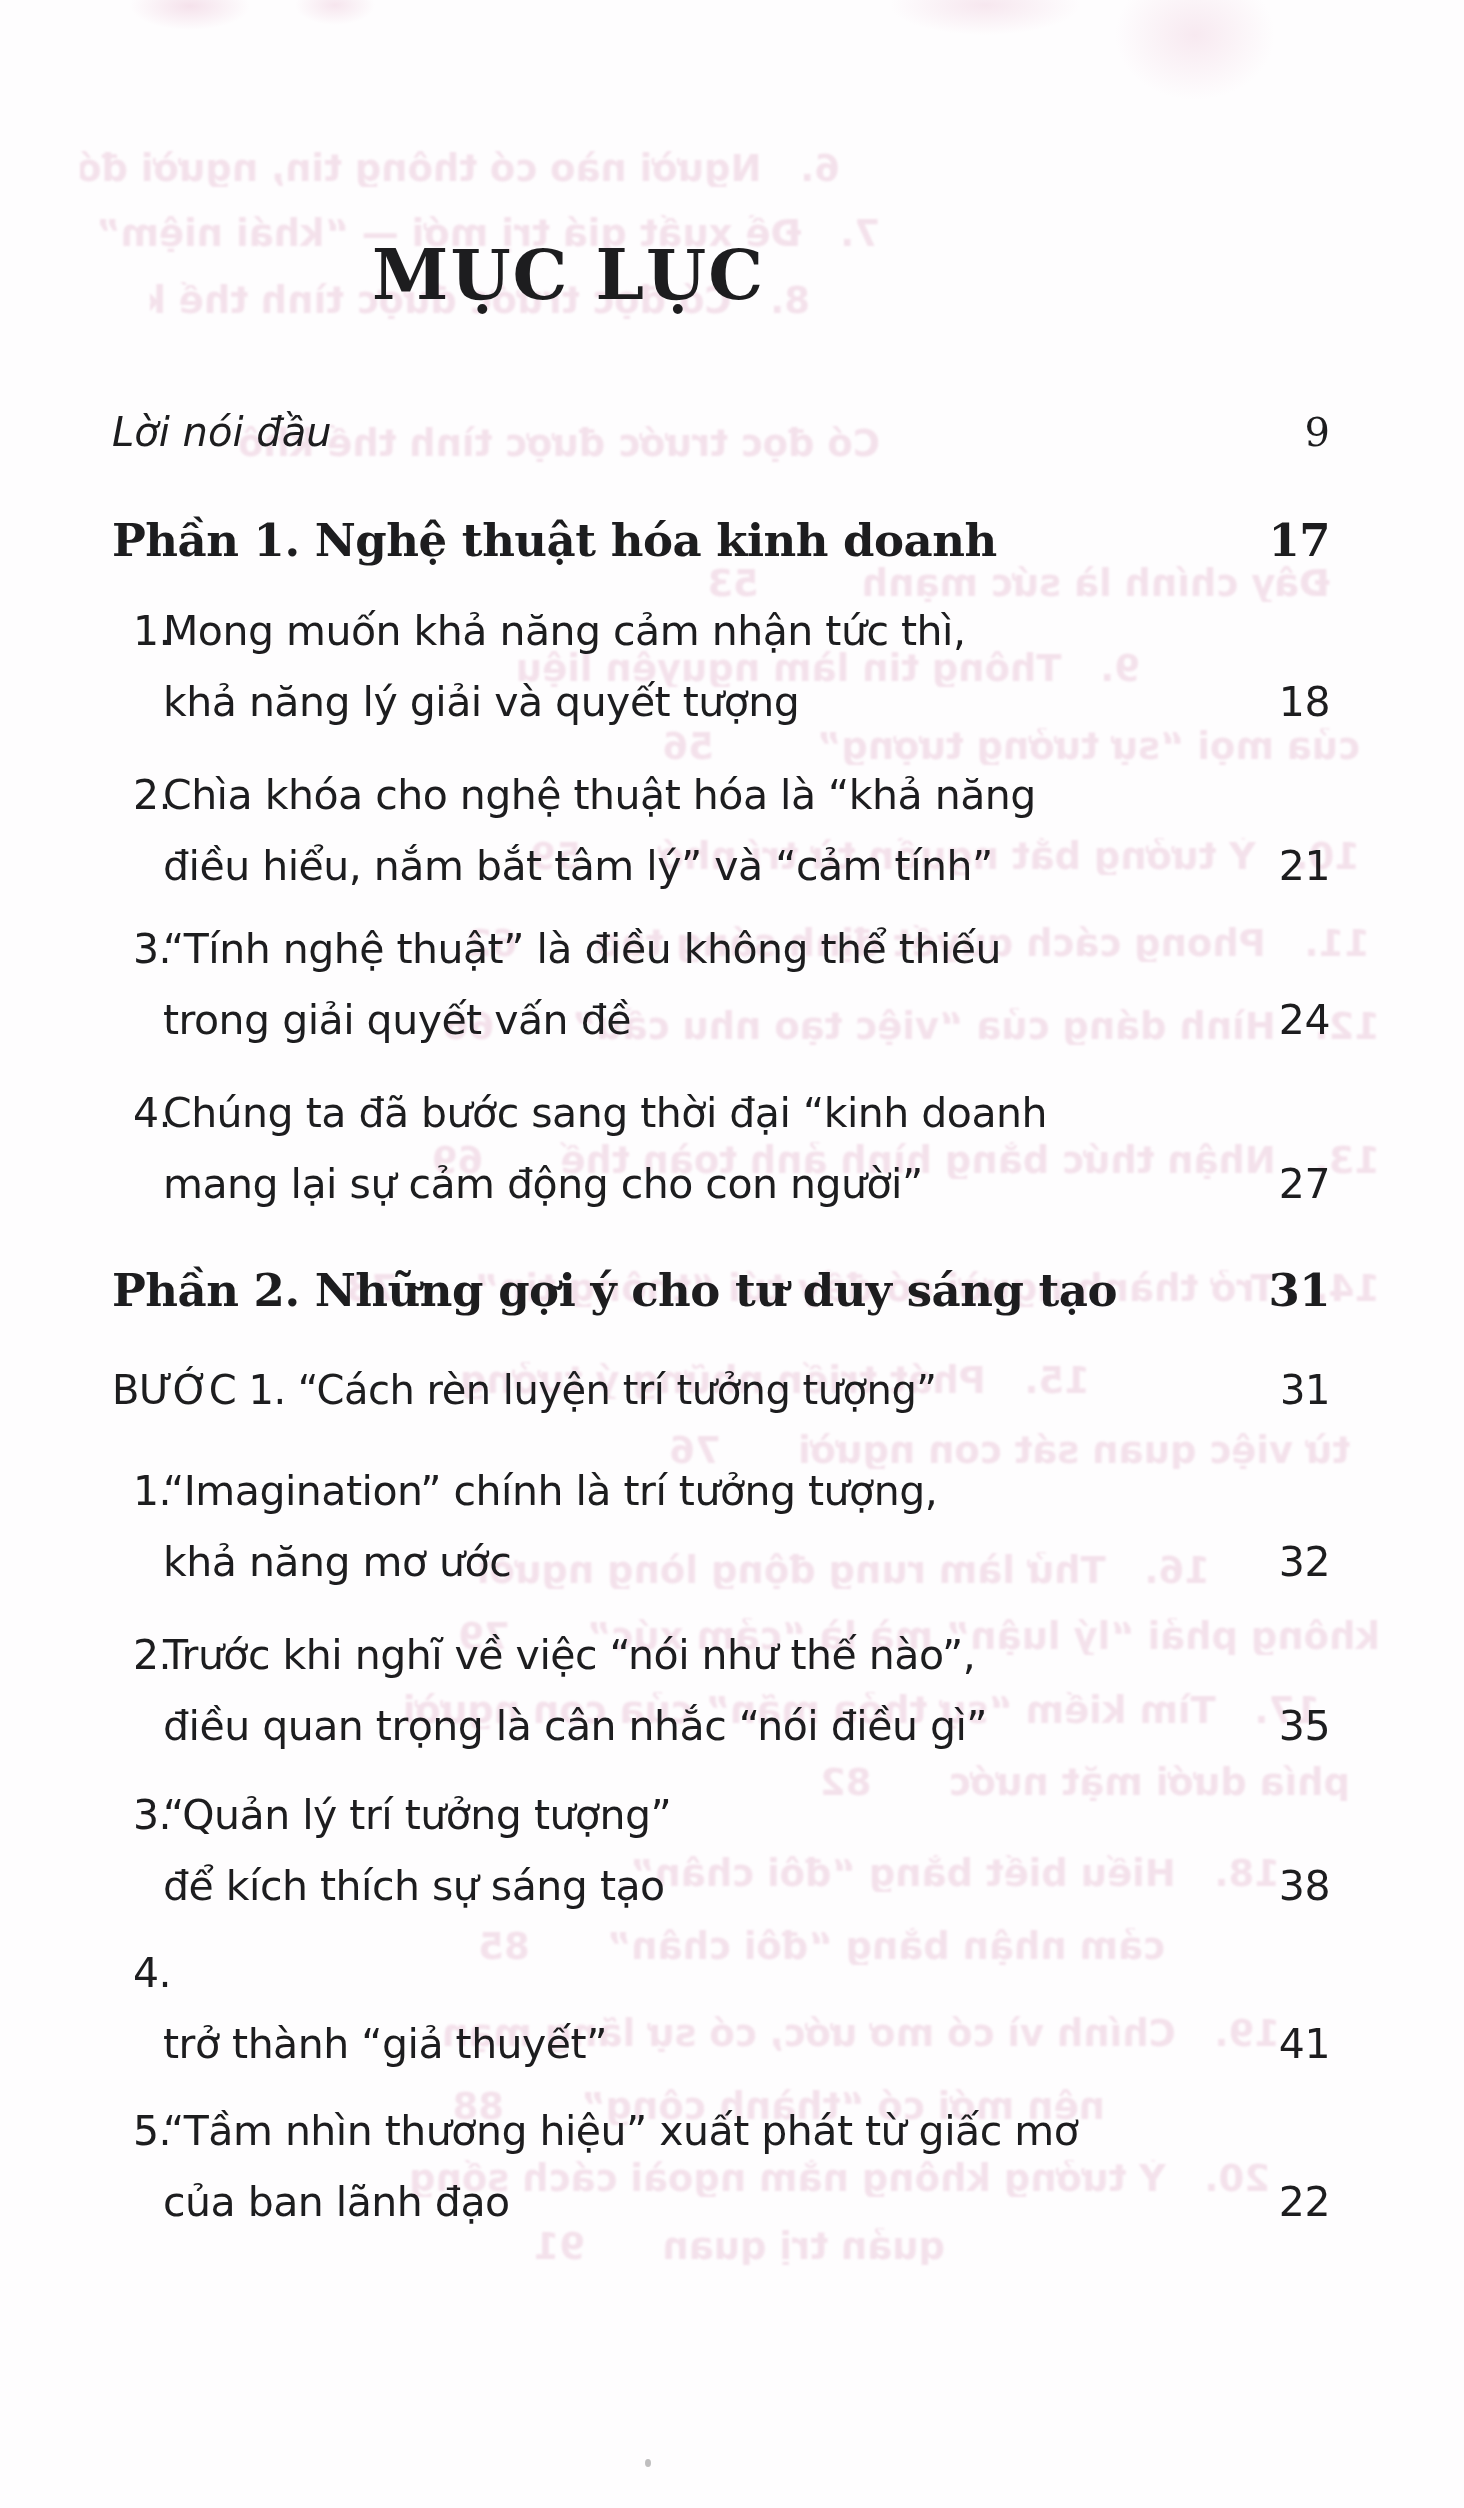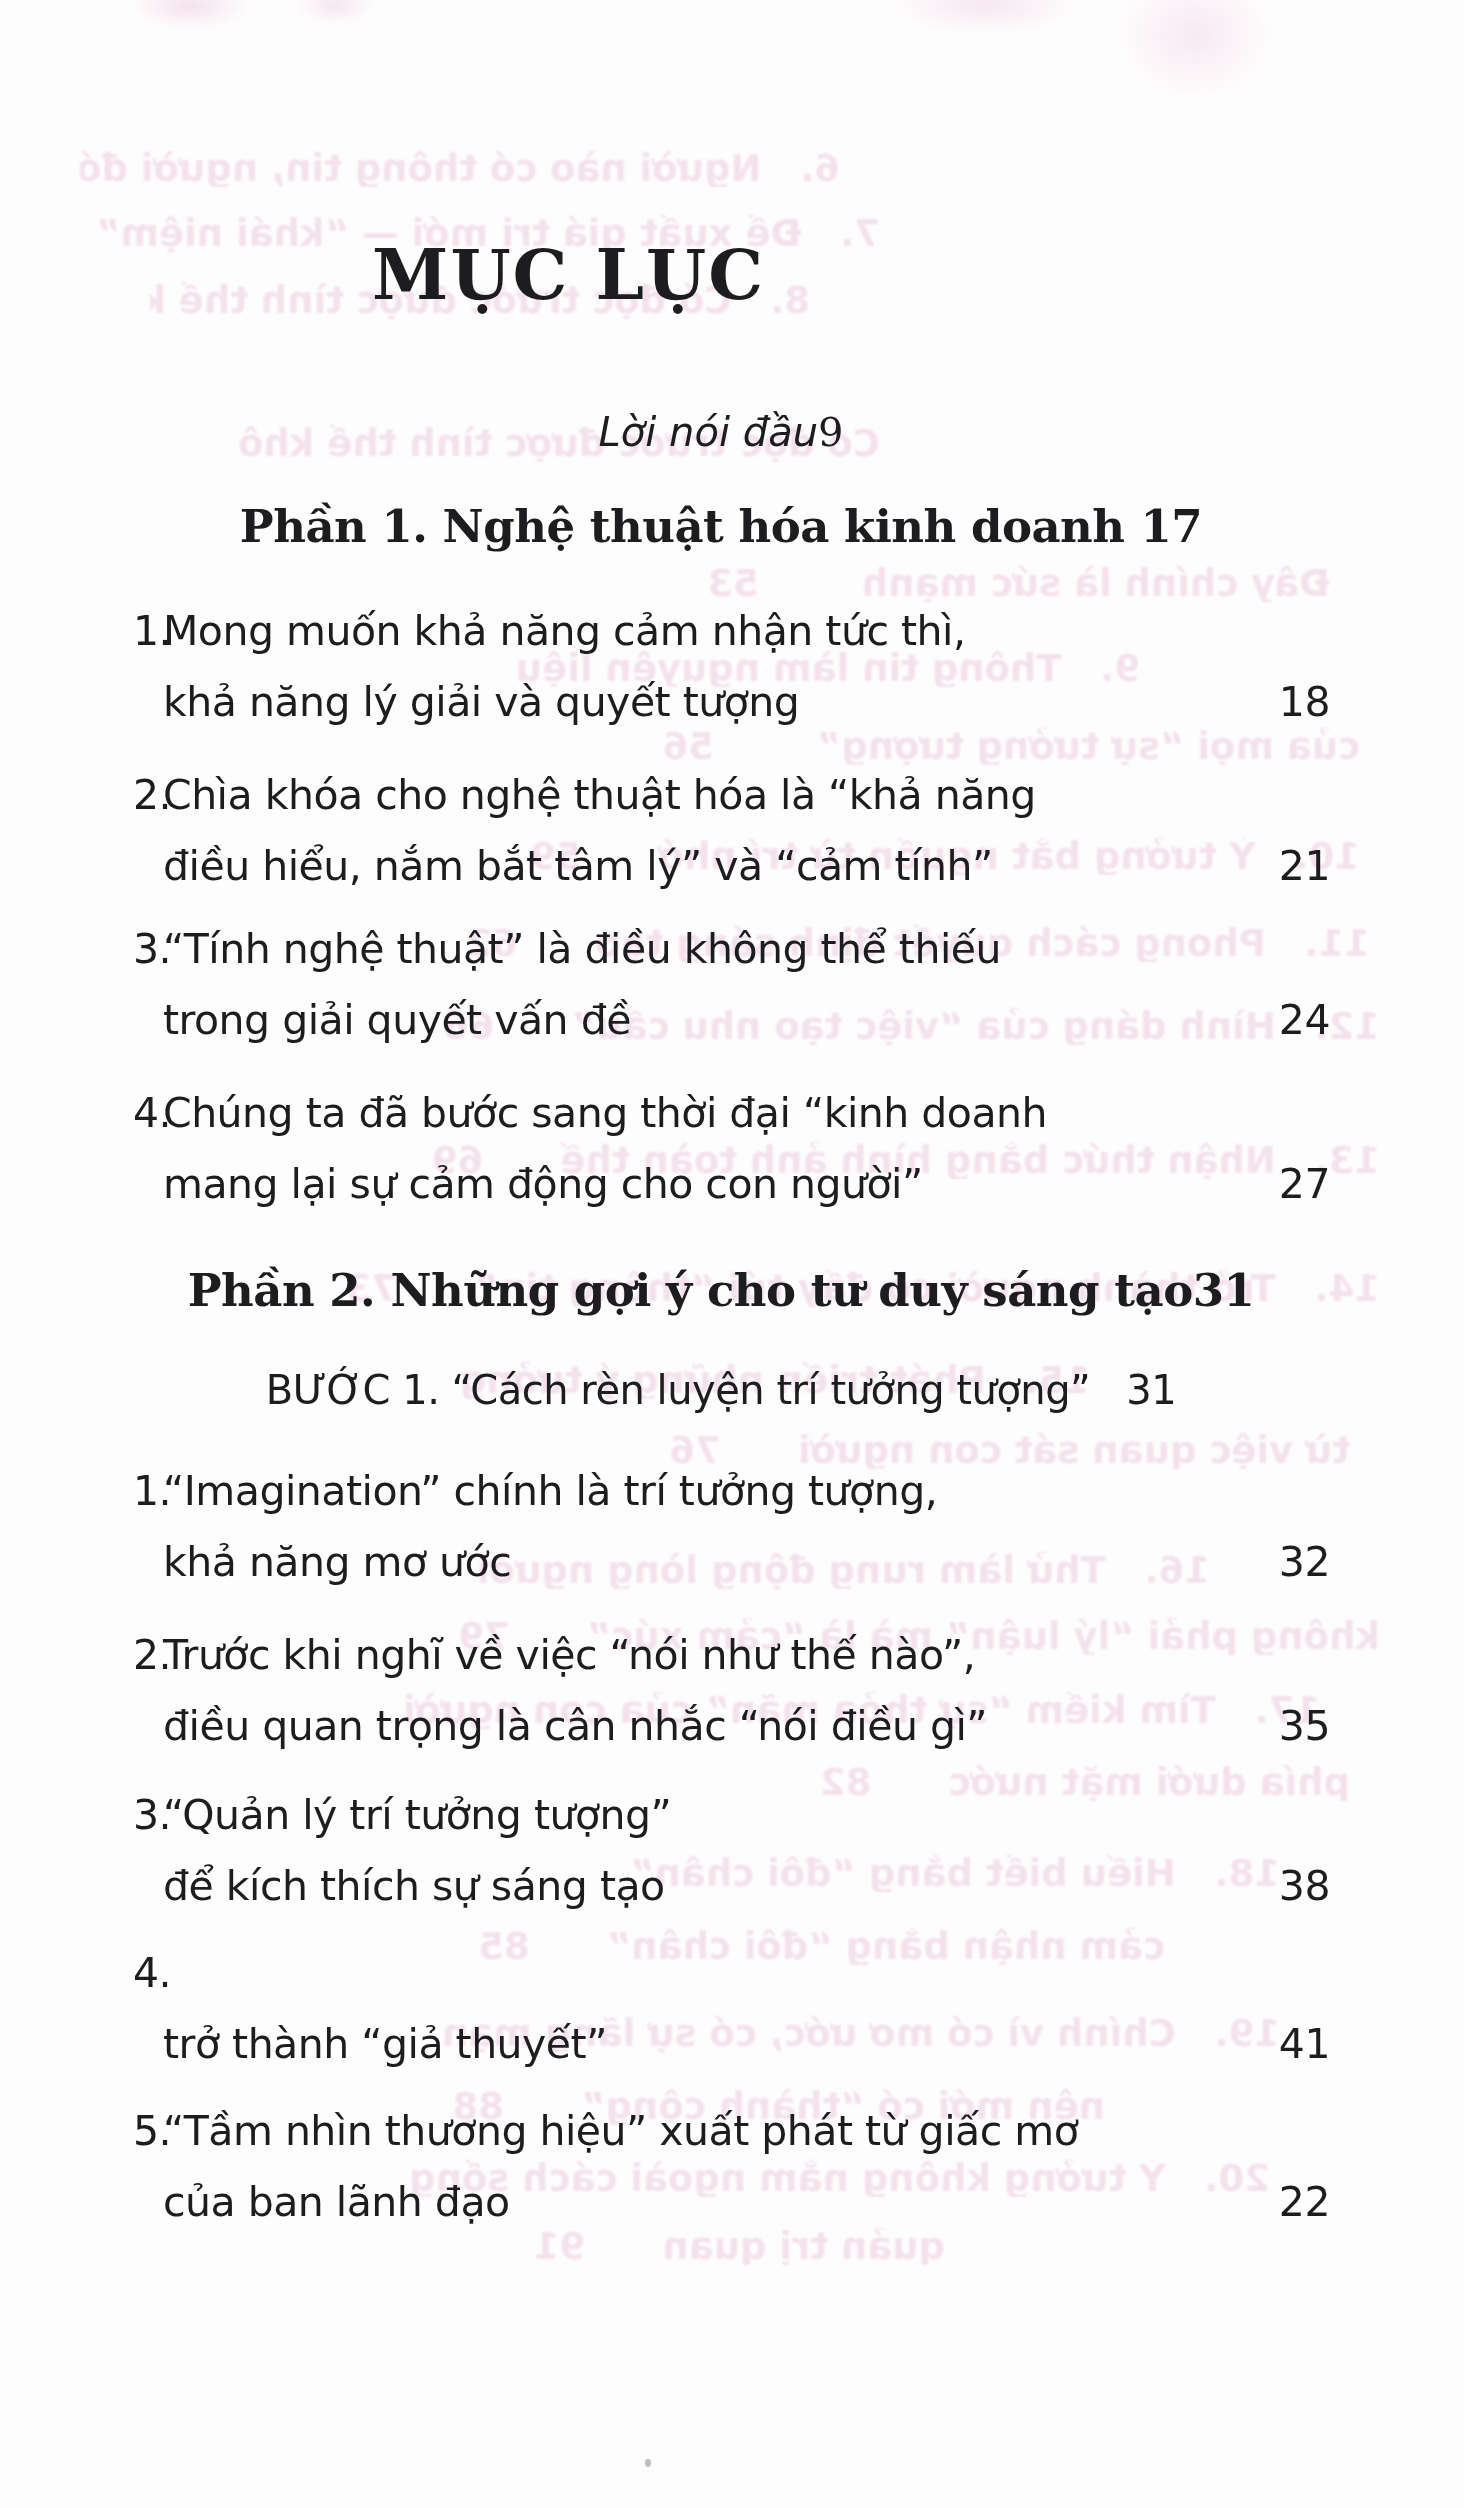--- a/index.html
+++ b/index.html
@@ -20,28 +20,28 @@
     color:#dfa8c4;opacity:.32;filter:blur(1.1px);
     font-weight:700;font-size:37px;line-height:1;
     white-space:pre;overflow:hidden;pointer-events:none;
   }
   
   .title{
     position:absolute;left:372px;top:234px;
     font-family:"DejaVu Serif",serif;font-weight:700;
     font-size:69px;letter-spacing:2px;line-height:1.2;
   }
-  .row{position:absolute;left:112px;width:1218px;display:flex;justify-content:center;align-items:flex-end;}
+  .row{position:absolute;left:112px;width:1218px;display:flex;justify-content:space-between;align-items:flex-end;}
   .preface-row{top:408px;}
   .preface-label{font-style:italic;font-size:40px;line-height:1.2;}
   .preface-page{font-family:"DejaVu Serif",serif;font-size:40px;line-height:1.2;}
   .part-row .part-heading,.part-row .part-page{
     font-family:"DejaVu Serif",serif;font-weight:700;font-size:45px;line-height:1.2;letter-spacing:-0.5px;
   }
-  .part1-row{top:500px;gap:16px;}
+  .part1-row{top:514px;gap:16px;}
   .part2-row{top:1264px;}
   .step-row{top:1366px;gap:36px;}
   .step-label,.step-page{font-size:40px;line-height:1.2;letter-spacing:-0.5px;}
   .item{
     position:absolute;left:133px;width:1197px;
     display:flex;align-items:flex-end;
     font-size:41px;line-height:71px;letter-spacing:-0.5px;
   }
   .item .num{width:30px;flex:0 0 auto;align-self:flex-start;}
   .item .body{flex:1 1 auto;padding-left:0;}

